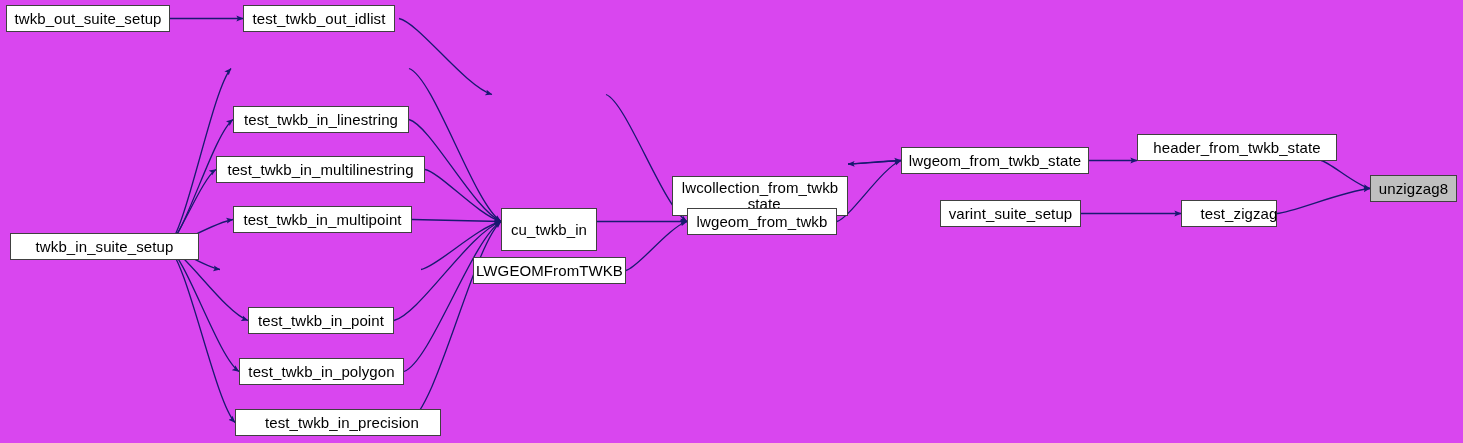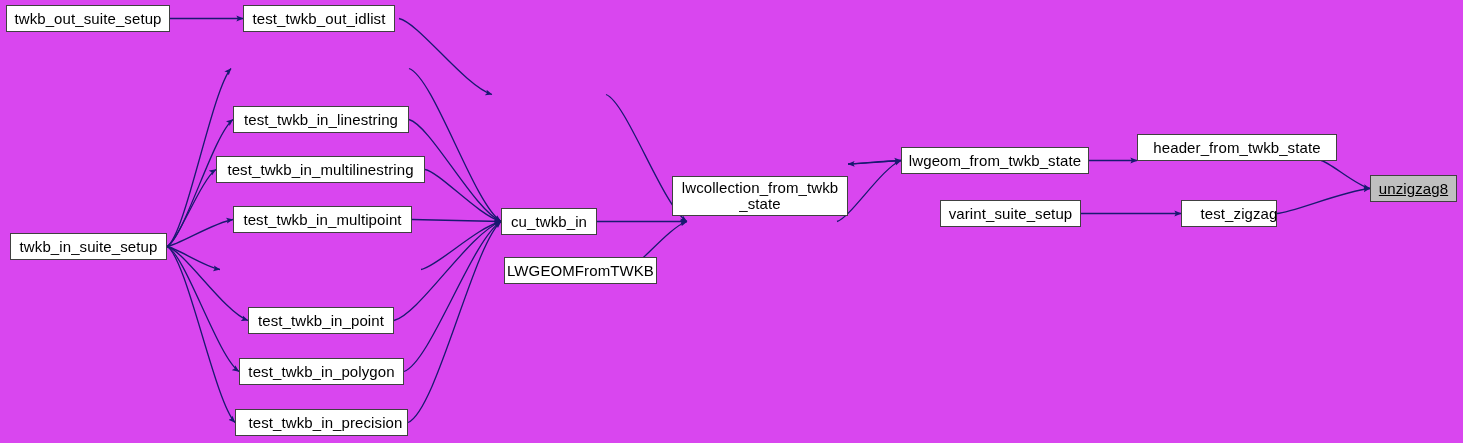--- a/index.html
+++ b/index.html
@@ -22,21 +22,21 @@
     font-size:15px;
     line-height:1.05;
     display:flex;
     align-items:center;
     justify-content:center;
     text-align:center;
     white-space:pre-line;
     letter-spacing:0.1px;
     z-index:5;
   }
-  .node.highlight{background:#bfbfbf;text-decoration:underline;}
+  .node.highlight{background:#bfbfbf;}
   .node span{display:block;padding:0 3px;}
 </style>
 </head>
 <body>
 
 <div id="graph">
   <svg id="edges" xmlns="http://www.w3.org/2000/svg">
       <defs>
         <marker id="ah" viewBox="0 0 10 10" refX="9.5" refY="5" markerWidth="7" markerHeight="7" orient="auto-start-reverse" markerUnits="userSpaceOnUse">
           <path d="M0,0.8 L10,5 L0,9.2 L2.1,5 Z" fill="#191970"></path>
@@ -71,24 +71,25 @@
       <path d="M1065,213.5 L1181,213.5" fill="none" stroke="#191970" stroke-width="1.3" marker-end="url(#ah)"></path>
       <path d="M1277,213.5 C1293.9844230769231,212 1342.1,191.5 1370,188.5" fill="none" stroke="#191970" stroke-width="1.3" marker-end="url(#ah)"></path>
     </svg>
 <div class="node" style="left: 6px; top: 5px; width: 164px; height: 27px;"><span>twkb_out_suite_setup</span></div>
     <div class="node" style="left: 243px; top: 5px; width: 152px; height: 27px; text-align: right;"><span>test_twkb_out_idlist</span></div>
     <div class="node" style="left: 233px; top: 106px; width: 176px; height: 27px;"><span>test_twkb_in_linestring</span></div>
     <div class="node" style="left: 216px; top: 156px; width: 209px; height: 27px;"><span>test_twkb_in_multilinestring</span></div>
     <div class="node" style="left: 233px; top: 206px; width: 179px; height: 27px;"><span>test_twkb_in_multipoint</span></div>
     <div class="node" style="left: 248px; top: 307px; width: 146px; height: 27px; text-align: center;"><span>test_twkb_in_point</span></div>
     <div class="node" style="left: 239px; top: 358px; width: 165px; height: 27px;"><span>test_twkb_in_polygon</span></div>
-    <div class="node" style="left: 235px; top: 409px; width: 173px; height: 27px; padding-left: 8px;"><span>test_twkb_in_precision</span></div>
-    <div class="node" style="left: 10px; top: 233px; width: 157px; height: 27px;"><span>twkb_in_suite_setup</span></div>
-    <div class="node" style="left: 501px; top: 208px; width: 96px; height: 27px;"><span>cu_twkb_in</span></div>
-    <div class="node" style="left: 473px; top: 257px; width: 153px; height: 27px; margin-left: 31px;"><span>LWGEOMFromTWKB</span></div>
+    <div class="node" style="left: 235px; top: 409px; width: 206px; height: 27px; padding-left: 8px;"><span>test_twkb_in_precision</span></div>
+    <div class="node" style="left: 10px; top: 233px; width: 189px; height: 27px;"><span>twkb_in_suite_setup</span></div>
+    <div class="node" style="left: 501px; top: 208px; width: 96px; height: 43px;"><span>cu_twkb_in</span></div>
+    <div class="node" style="left: 473px; top: 257px; width: 153px; height: 27px;"><span>LWGEOMFromTWKB</span></div>
     <div class="node" style="left: 672px; top: 144px; width: 176px; height: 40px; margin-top: 32px;"><span>lwcollection_from_twkb
 _state</span></div>
+    <div class="node" style="left: 687px; top: 208px; width: 150px; height: 27px;"><span>lwgeom_from_twkb</span></div>
     <div class="node" style="left: 901px; top: 147px; width: 188px; height: 27px;"><span>lwgeom_from_twkb_state</span></div>
     <div class="node" style="left: 924px; top: 200px; width: 141px; height: 27px; margin-left: 16px;"><span>varint_suite_setup</span></div>
     <div class="node" style="left: 1137px; top: 134px; width: 200px; height: 27px;"><span>header_from_twkb_state</span></div>
     <div class="node" style="left: 1181px; top: 200px; width: 96px; height: 27px; padding-left: 20px;"><span>test_zigzag</span></div>
     <div class="node highlight" style="left: 1370px; top: 175px; width: 87px; height: 27px;"><span>unzigzag8</span></div>
   </div>
 
 </body></html>

